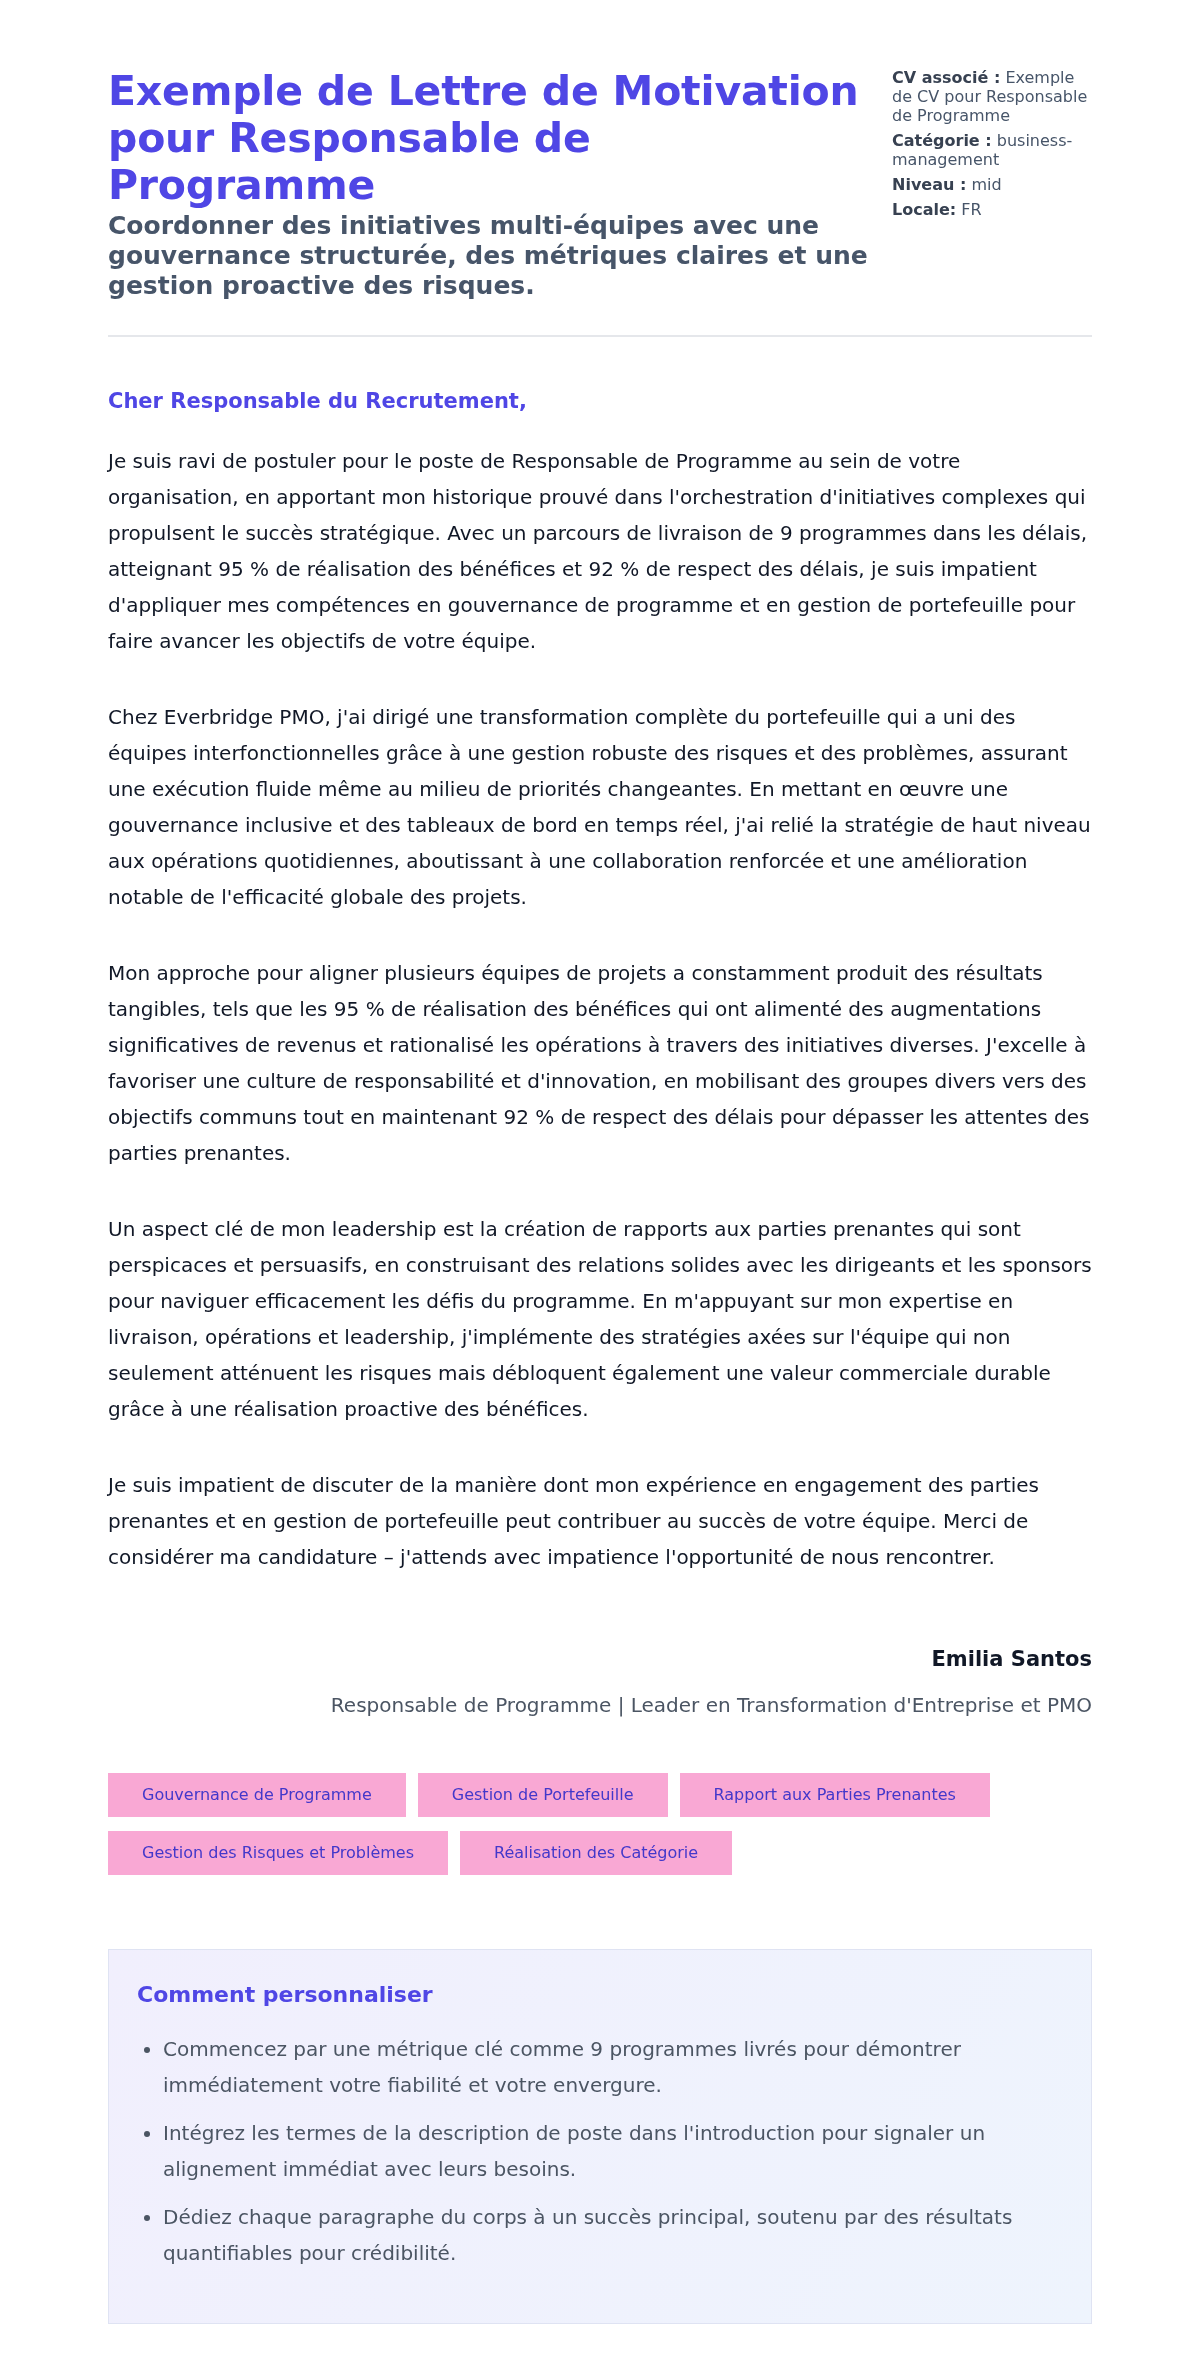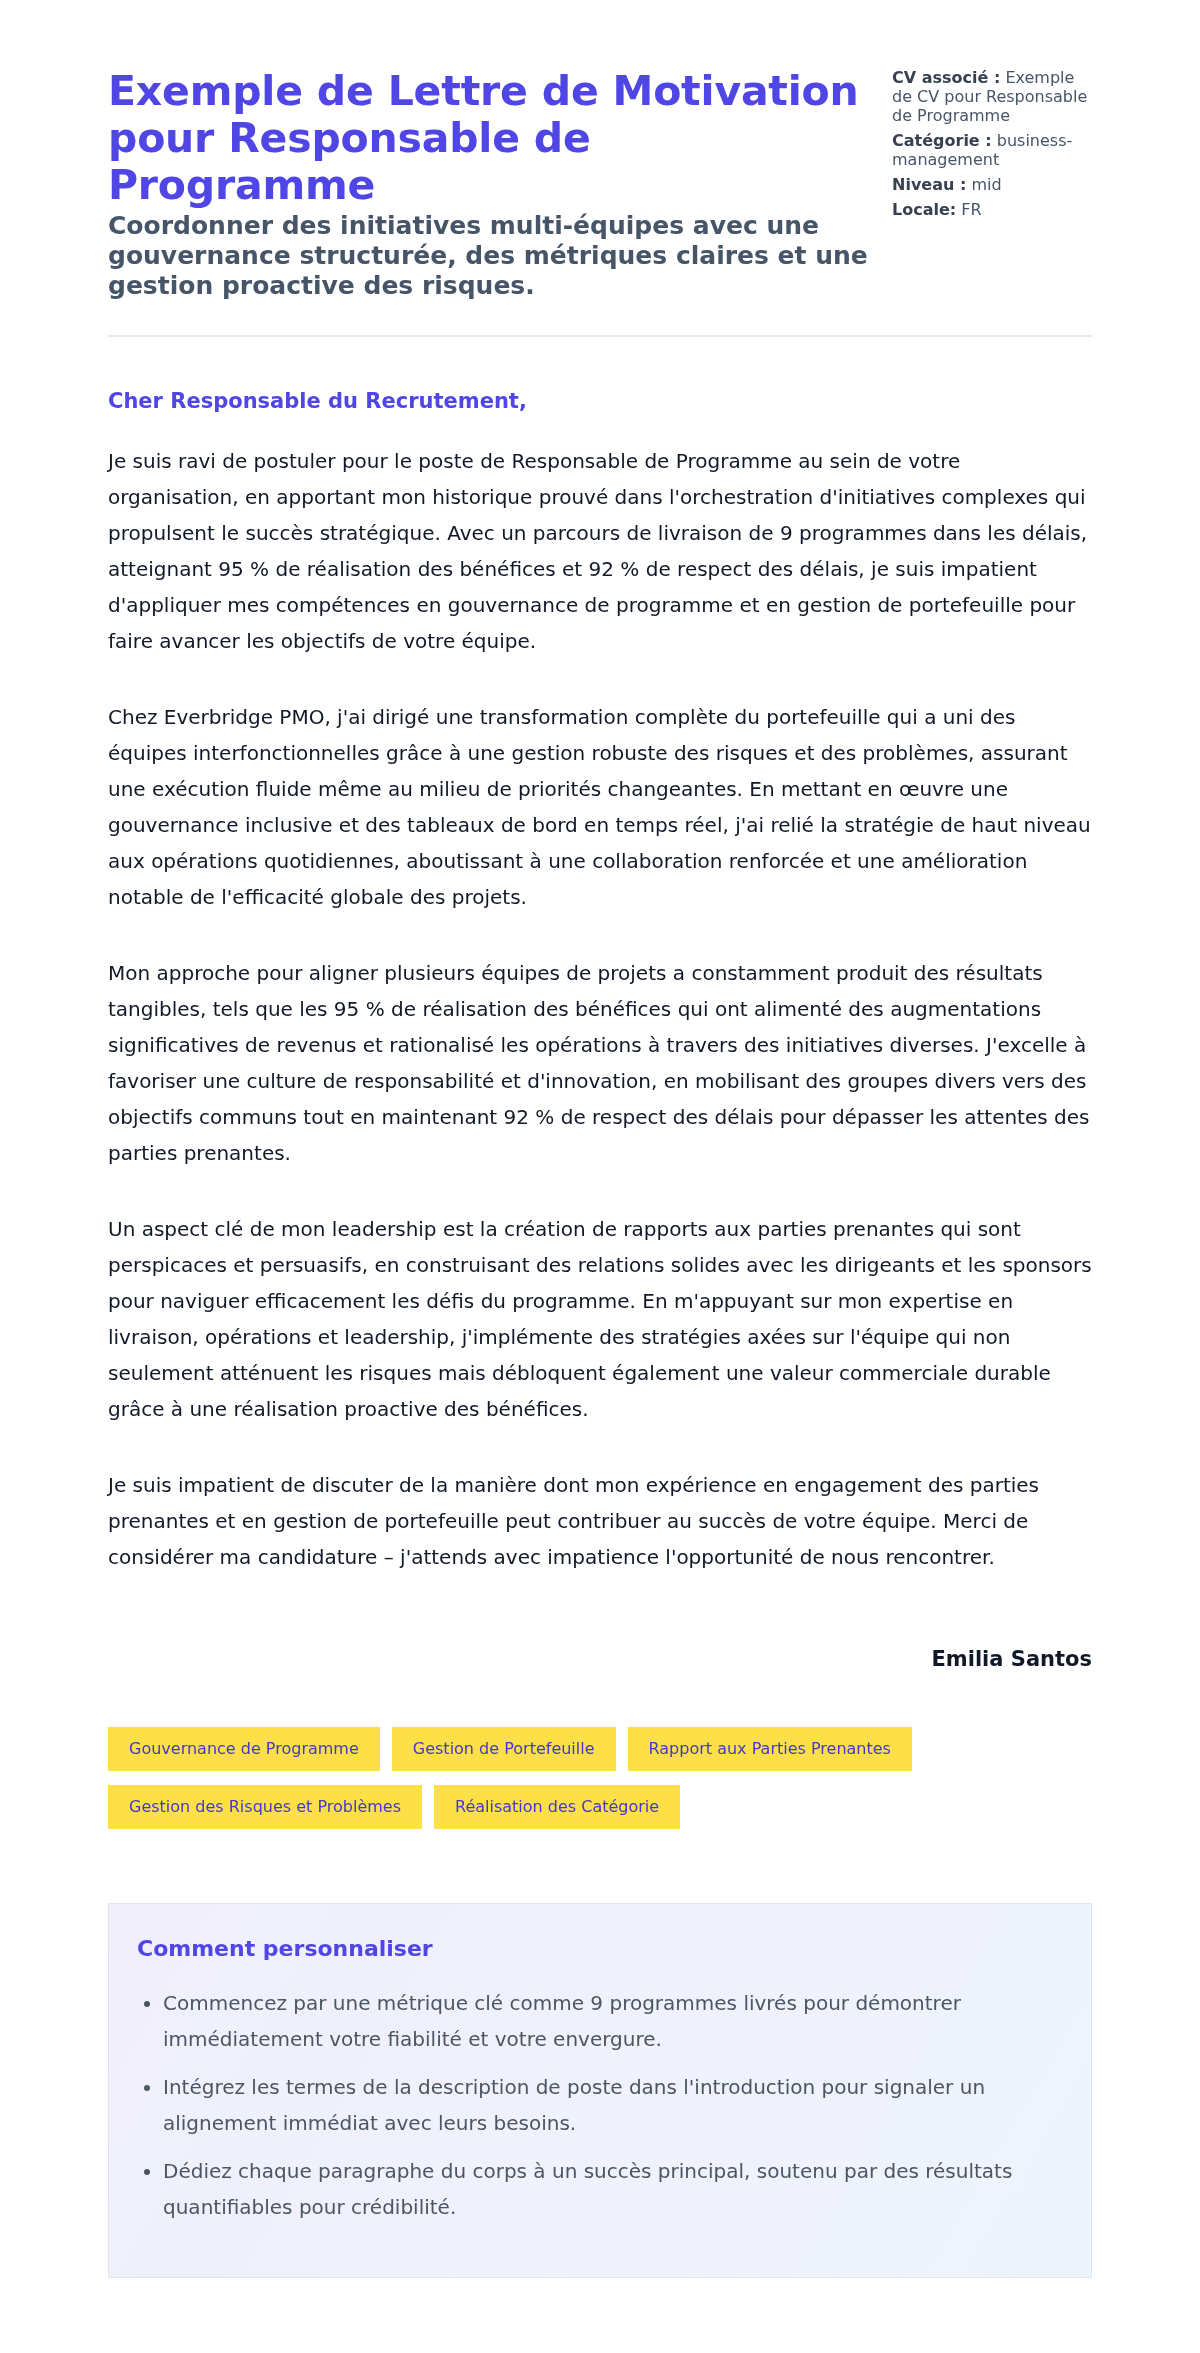--- a/index.html
+++ b/index.html
@@ -72,24 +72,24 @@
       color: #4b5563;
     }
     .tags {
       margin-top: 56px;
       display: flex;
       flex-wrap: wrap;
       gap: 14px 12px;
       width: 920px;
     }
     .tag {
-      background: #fde047;
+      background: #f9a8d4;
       color: #4338ca;
       font-size: 16px;
-      padding: 12px 21px;
+      padding: 12px 34px;
       line-height: 20px;
     }
     .tips {
       margin-top: 74px;
       border: 1px solid #dfe3f3;
       background: linear-gradient(120deg, #f1effd 0%, #eef4fd 100%);
       padding: 32px 28px 36px 28px;
     }
     .tips-title {
       font-size: 22px;
@@ -144,20 +144,21 @@
     <p class="greeting">Cher Responsable du Recrutement,</p>
     <p class="paragraph first">Je suis ravi de postuler pour le poste de Responsable de Programme au sein de votre organisation, en apportant mon historique prouvé dans l'orchestration d'initiatives complexes qui propulsent le succès stratégique. Avec un parcours de livraison de 9 programmes dans les délais, atteignant 95 % de réalisation des bénéfices et 92 % de respect des délais, je suis impatient d'appliquer mes compétences en gouvernance de programme et en gestion de portefeuille pour faire avancer les objectifs de votre équipe.</p>
     <p class="paragraph">Chez Everbridge PMO, j'ai dirigé une transformation complète du portefeuille qui a uni des équipes interfonctionnelles grâce à une gestion robuste des risques et des problèmes, assurant une exécution fluide même au milieu de priorités changeantes. En mettant en œuvre une gouvernance inclusive et des tableaux de bord en temps réel, j'ai relié la stratégie de haut niveau aux opérations quotidiennes, aboutissant à une collaboration renforcée et une amélioration notable de l'efficacité globale des projets.</p>
     <p class="paragraph">Mon approche pour aligner plusieurs équipes de projets a constamment produit des résultats tangibles, tels que les 95 % de réalisation des bénéfices qui ont alimenté des augmentations significatives de revenus et rationalisé les opérations à travers des initiatives diverses. J'excelle à favoriser une culture de responsabilité et d'innovation, en mobilisant des groupes divers vers des objectifs communs tout en maintenant 92 % de respect des délais pour dépasser les attentes des parties prenantes.</p>
     <p class="paragraph">Un aspect clé de mon leadership est la création de rapports aux parties prenantes qui sont perspicaces et persuasifs, en construisant des relations solides avec les dirigeants et les sponsors pour naviguer efficacement les défis du programme. En m'appuyant sur mon expertise en livraison, opérations et leadership, j'implémente des stratégies axées sur l'équipe qui non seulement atténuent les risques mais débloquent également une valeur commerciale durable grâce à une réalisation proactive des bénéfices.</p>
     <p class="paragraph">Je suis impatient de discuter de la manière dont mon expérience en engagement des parties prenantes et en gestion de portefeuille peut contribuer au succès de votre équipe. Merci de considérer ma candidature – j'attends avec impatience l'opportunité de nous rencontrer.</p>
   </section>
 
   <section class="signature">
     <div class="sig-name">Emilia Santos</div>
+    <div class="sig-title">Responsable de Programme | Leader en Transformation d'Entreprise et PMO</div>
   </section>
 
   <section class="tags">
     <span class="tag">Gouvernance de Programme</span>
     <span class="tag">Gestion de Portefeuille</span>
     <span class="tag">Rapport aux Parties Prenantes</span>
     <span class="tag">Gestion des Risques et Problèmes</span>
     <span class="tag">Réalisation des Catégorie</span>
   </section>
 

